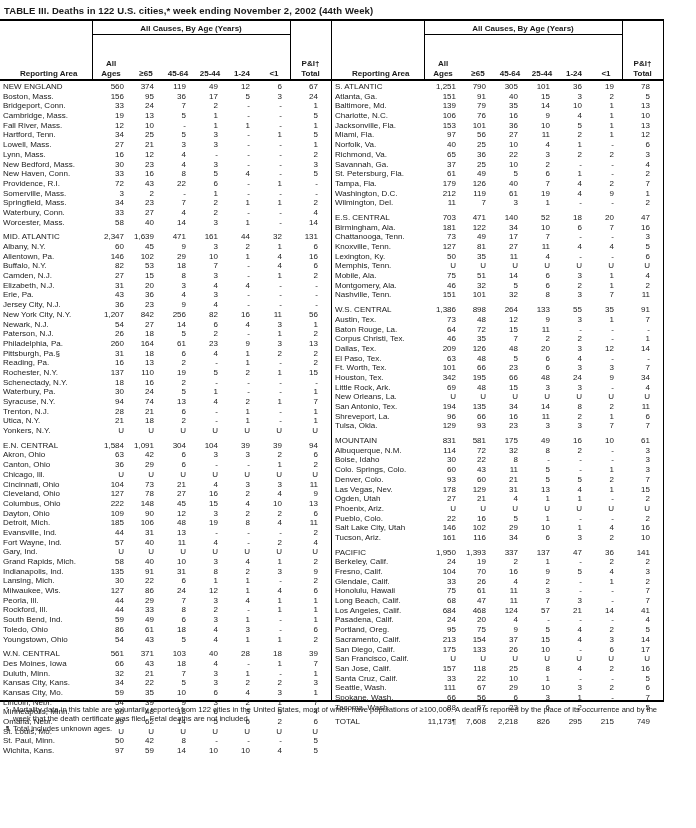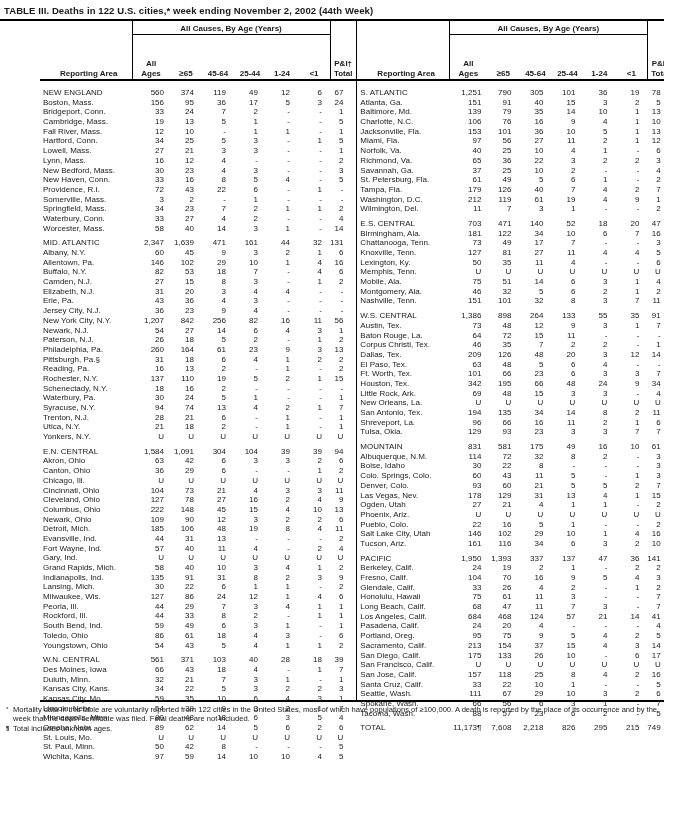--- a/index.html
+++ b/index.html
@@ -5,39 +5,39 @@
   * { margin:0; padding:0; box-sizing:border-box; }
   html,body { background:#fff; }
   .page {
     width:664px; height:828px; overflow:hidden; position:relative;
     font-family:"Liberation Sans", sans-serif; color:#1a1a1a; background:#fff;
   }
   .title {
     font-size:9.5px; font-weight:bold; padding:5px 2px 3px 4px;
     border-bottom:2px solid #000; letter-spacing:0.1px;
   }
-  .tables { display:flex; border-bottom:2px solid #000; height:681px;margin-left:40px; }
+  .tables { display:flex; border-bottom:2px solid #000; height:681px; }
   .half { width:348px; border-right:1px solid #000; position:relative; }
   
   .thead { position:relative; height:60px; border-bottom:2px solid #000; font-weight:bold; }
   .vline { position:absolute; top:0; bottom:0; width:1px; background:#000; }
   .vline.v1 { left:92px; } .vline.v2 { left:290px; }
   .group-row {
     position:absolute; left:92px; width:198px; top:0; height:14px;
     border-bottom:1px solid #000; text-align:center; line-height:15px; font-size:8px;
   }
   .label-row {
     position:absolute; left:0; right:0; bottom:1px;
     display:grid; grid-template-columns:92px 38px 32px 32px 32px 32px 32px 1fr;
     align-items:end; font-size:8px;
   }
   .label-row .area { padding-left:20px; }
   .label-row .c { text-align:center; white-space:pre-line; line-height:9.5px; }
   
-  .tbody { padding-top:6px; font-size:8px; }
+  .tbody { padding-top:0; font-size:8px; }
   .section { margin-top:5px; }
   .section:first-child { margin-top:1px; }
   .row {
     display:grid; grid-template-columns:92px 38px 32px 32px 32px 32px 32px 1fr;
     height:9.7px; line-height:9.7px;
   }
   .row .area { padding-left:3px; white-space:nowrap; overflow:hidden; }
   .row .num { text-align:right; padding-right:8px; font-variant-numeric:tabular-nums; }
   .row .num.a { padding-right:6px; }
   .row .num.pi { padding-right:13px; }
@@ -119,21 +119,21 @@
               <div class="area">Fall River, Mass.</div>
               <div class="num a">12</div>
               <div class="num">10</div>
               <div class="num">-</div>
               <div class="num">1</div>
               <div class="num">1</div>
               <div class="num">-</div>
               <div class="num pi">1</div>
             </div>
             <div class="row">
-              <div class="area">Hartford, Conn.</div>
+              <div class="area">Hartford, Tenn.</div>
               <div class="num a">34</div>
               <div class="num">25</div>
               <div class="num">5</div>
               <div class="num">3</div>
               <div class="num">-</div>
               <div class="num">1</div>
               <div class="num pi">5</div>
             </div>
             <div class="row">
               <div class="area">Lowell, Mass.</div>
@@ -503,21 +503,21 @@
               <div class="area">Columbus, Ohio</div>
               <div class="num a">222</div>
               <div class="num">148</div>
               <div class="num">45</div>
               <div class="num">15</div>
               <div class="num">4</div>
               <div class="num">10</div>
               <div class="num pi">13</div>
             </div>
             <div class="row">
-              <div class="area">Newark, Ohio</div>
+              <div class="area">Dayton, Ohio</div>
               <div class="num a">109</div>
               <div class="num">90</div>
               <div class="num">12</div>
               <div class="num">3</div>
               <div class="num">2</div>
               <div class="num">2</div>
               <div class="num pi">6</div>
             </div>
             <div class="row">
               <div class="area">Detroit, Mich.</div>

